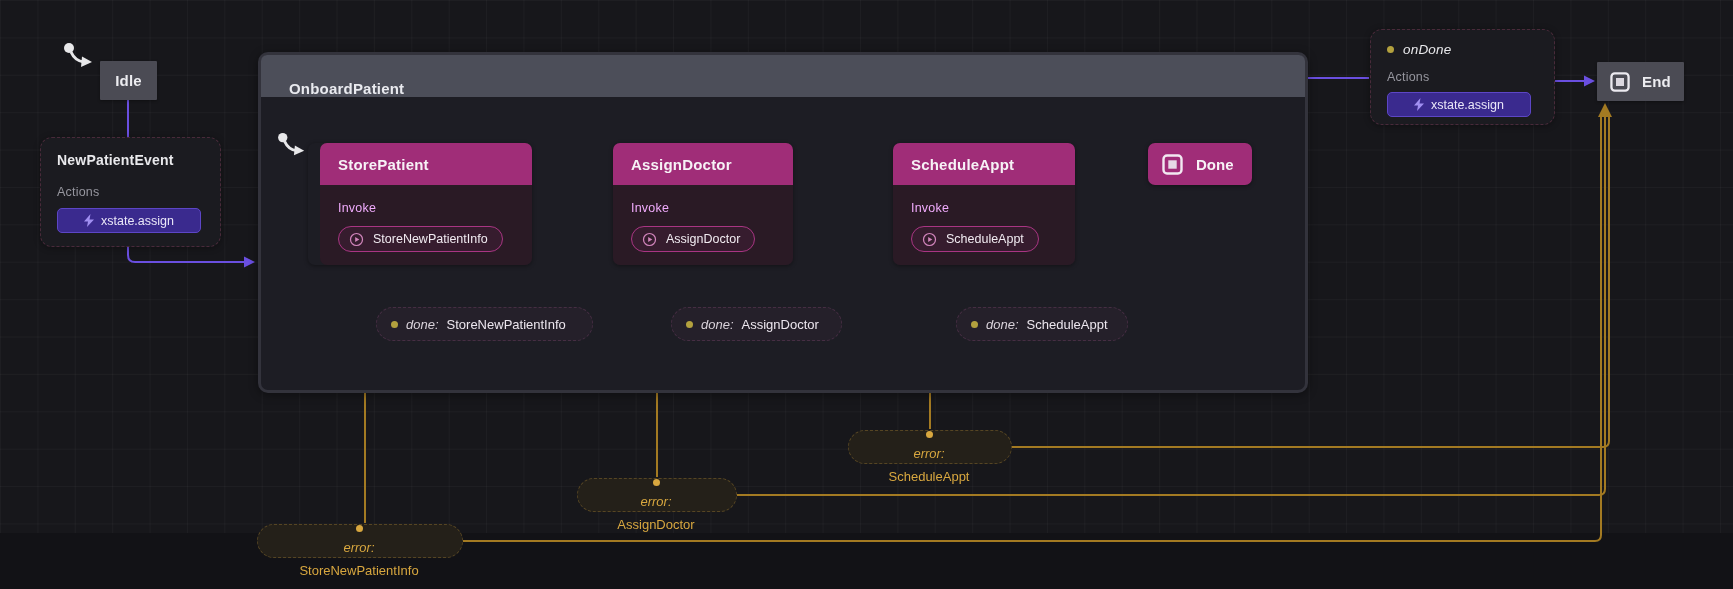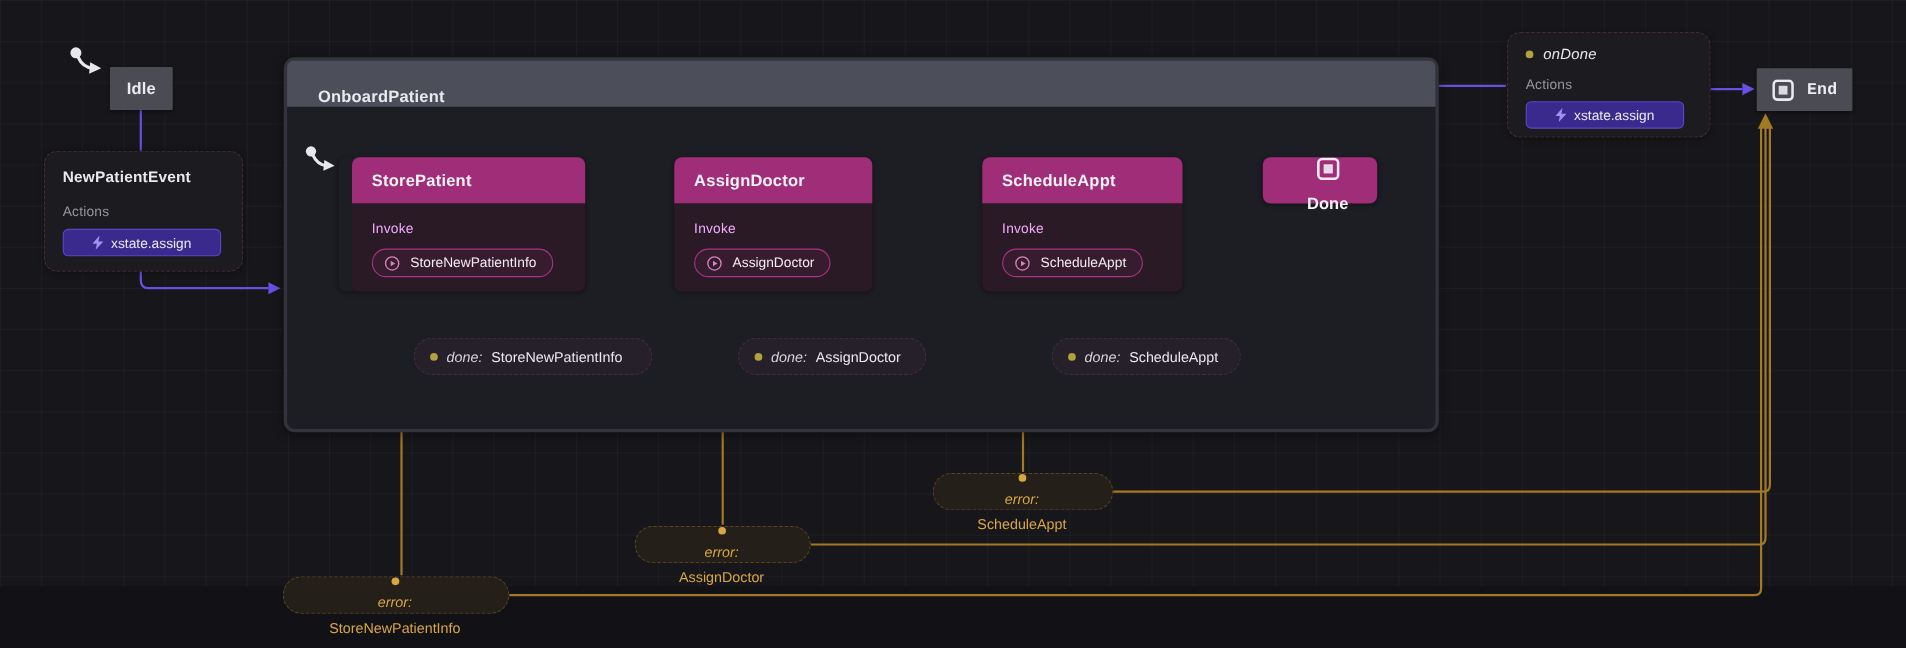--- a/index.html
+++ b/index.html
@@ -50,21 +50,20 @@
     margin-top:11px;height:24px;display:inline-flex;align-items:center;gap:9px;
     padding:0 14px 0 10px;border:1px solid #a93583;border-radius:13px;
     background:rgba(169,53,131,0.10);font-size:12.5px;color:#f1ebf1;
   }
 
   
   .final-state{
     background:#a02d78;border-radius:7px;display:flex;align-items:center;
     padding-left:14px;gap:13px;font-size:15px;font-weight:bold;color:#f7f2f6;
     box-shadow:0 1px 4px rgba(0,0,0,.4);
-    flex-direction:column;
   }
 
   
   .event-box{
     background:#1b1b20;border:1px dashed rgba(195,85,125,0.28);border-radius:12px;
     padding:14px 16px;box-shadow:0 1px 6px rgba(0,0,0,.35);
   }
   .event-title{font-size:14px;font-weight:bold;color:#e9e9ec;letter-spacing:.2px;}
   .muted-label{font-size:12.5px;color:#96969e;letter-spacing:.2px;}
   .assign-badge{
@@ -272,21 +271,21 @@
     <div class="assign-badge" style="margin-top:8px;">
       <span class="icon">
         <svg width="10" height="13" viewBox="0 0 10 13">
             <polygon points="6.5,0 0,7.5 4,7.5 3,13 10,5.5 5.5,5.5" fill="#a18ff2"></polygon>
           </svg>
       </span>
       <span>xstate.assign</span>
     </div>
   </div>
 
-  <div class="node grey-state" style="left:1597px;top:62px;width:87px;height:39px;font-family:Liberation Mono, monospace;">
+  <div class="node grey-state" style="left:1597px;top:62px;width:87px;height:39px;">
     <span class="icon">
       <svg width="20" height="20" viewBox="0 0 21 21">
           <rect x="1.5" y="1.5" width="18" height="18" rx="3.5" stroke="#eceaf0" stroke-width="2.4" fill="none"></rect>
           <rect x="6.3" y="6.3" width="8.4" height="8.4" fill="#dcd8e0"></rect>
         </svg>
     </span>
     <span>End</span>
   </div>
 
 </div>

